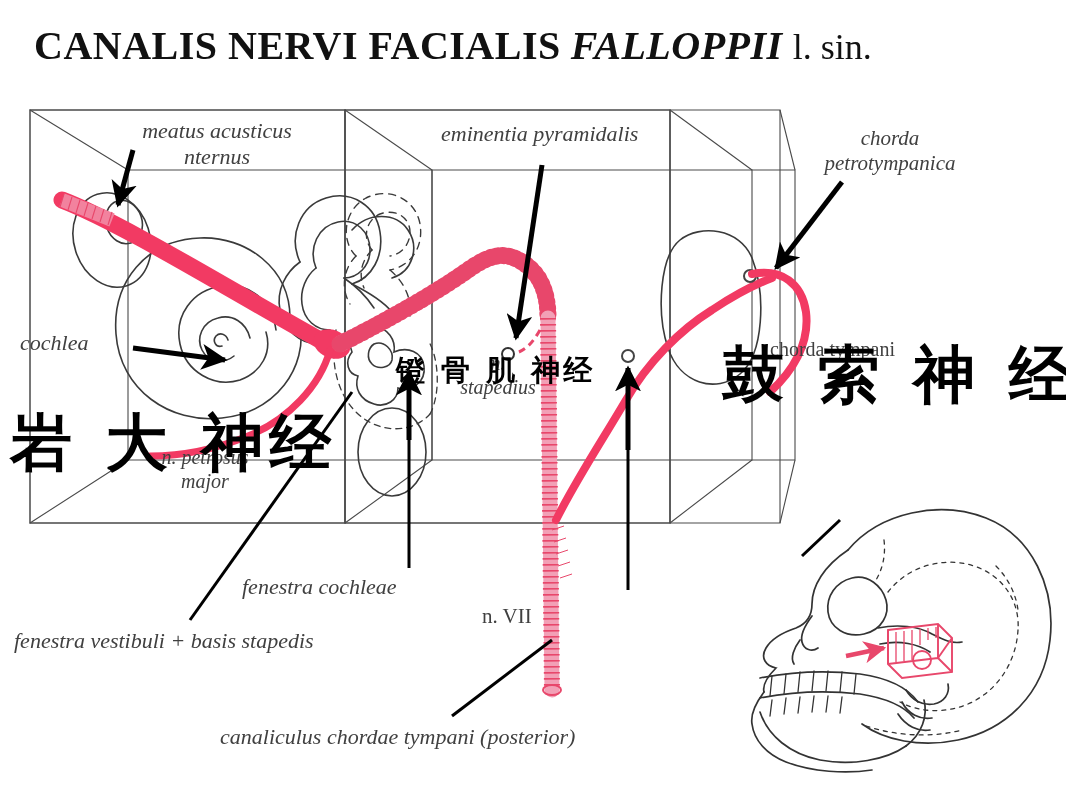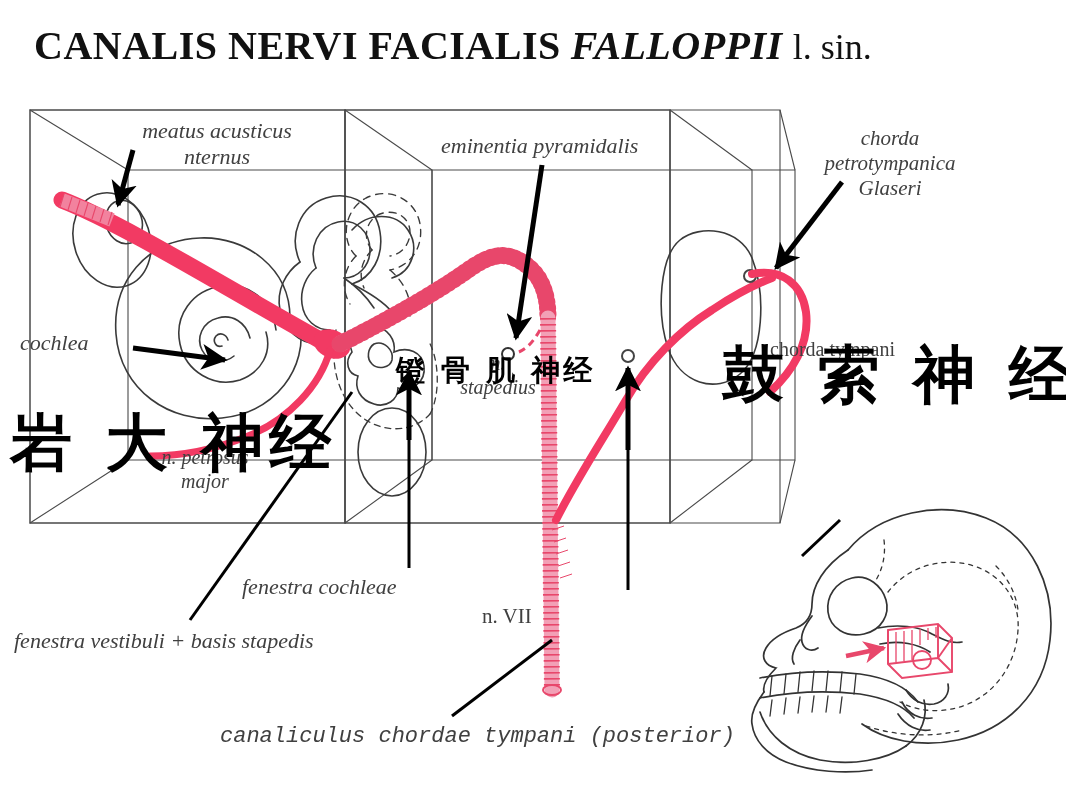--- a/index.html
+++ b/index.html
@@ -279,26 +279,25 @@
       </g>
       <path d="M846,656 L884,648" stroke-width="4.5" marker-end="url(#arrowRed)"></path>
     </g>
   </svg>
 
   <div class="lbl ctr s22" style="left:112px;top:118px;width:210px;">
     <div>meatus acusticus</div>
     <div>nternus</div>
   </div>
 
-  <div class="lbl s22" style="left:441px;top:133px;">eminentia pyramidalis</div>
+  <div class="lbl s22" style="left:441px;top:121px;">eminentia pyramidalis</div>
 
   <div class="lbl ctr s21" style="left:790px;top:126px;width:200px;">
     <div>chorda</div>
     <div>petrotympanica</div>
-    <div>Glaseri</div>
   </div>
 
   <div class="lbl s22" style="left:20px;top:330px;">cochlea</div>
 
   <div class="lbl ctr s20" style="left:120px;top:446px;width:170px;">
     <div>n. petrosus</div>
     <div>major</div>
   </div>
 
   <div class="lbl ctr s20" style="left:438px;top:352px;width:120px;">
@@ -307,21 +306,21 @@
   </div>
 
   <div class="lbl roman s20" style="left:770px;top:338px;">chorda tympani</div>
 
   <div class="lbl s22" style="left:242px;top:574px;text-align:right;">fenestra cochleae</div>
 
   <div class="lbl s22" style="left:14px;top:628px;">fenestra vestibuli + basis stapedis</div>
 
   <div class="lbl roman s21" style="left:482px;top:604px;text-align:right;">n. VII</div>
 
-  <div class="lbl s22" style="left:220px;top:724px;font-family:Liberation Mono, monospace;">canaliculus chordae tympani (posterior)</div>
+  <div class="lbl s22" style="left:220px;top:724px;">canaliculus chordae tympani (posterior)</div>
 
   <div class="cn cn-lg" style="left:10px;top:412px;">岩 大 神经</div>
 
   <div class="cn cn-md" style="left:396px;top:356px;">镫 骨 肌 神经</div>
 
   <div class="cn cn-lg" style="left:722px;top:344px;">鼓 索 神 经</div>
 
 </div>
 
 </body></html>

